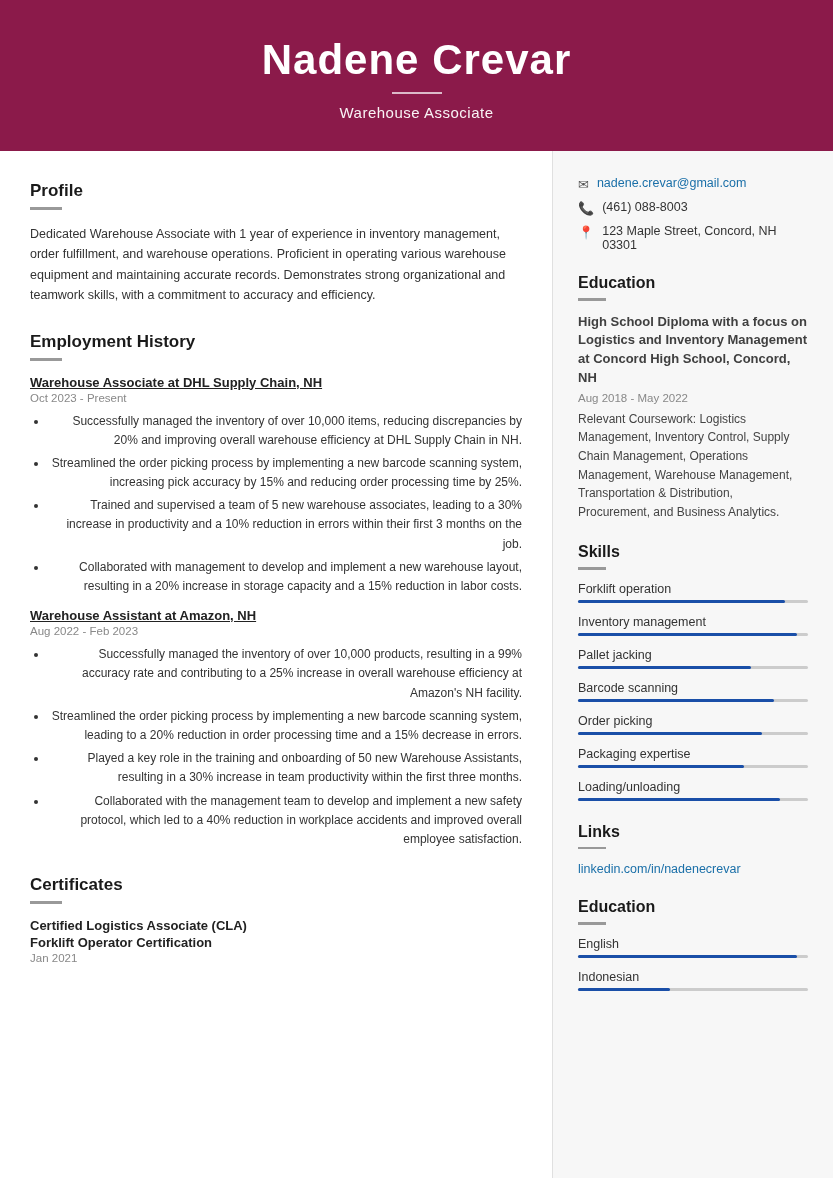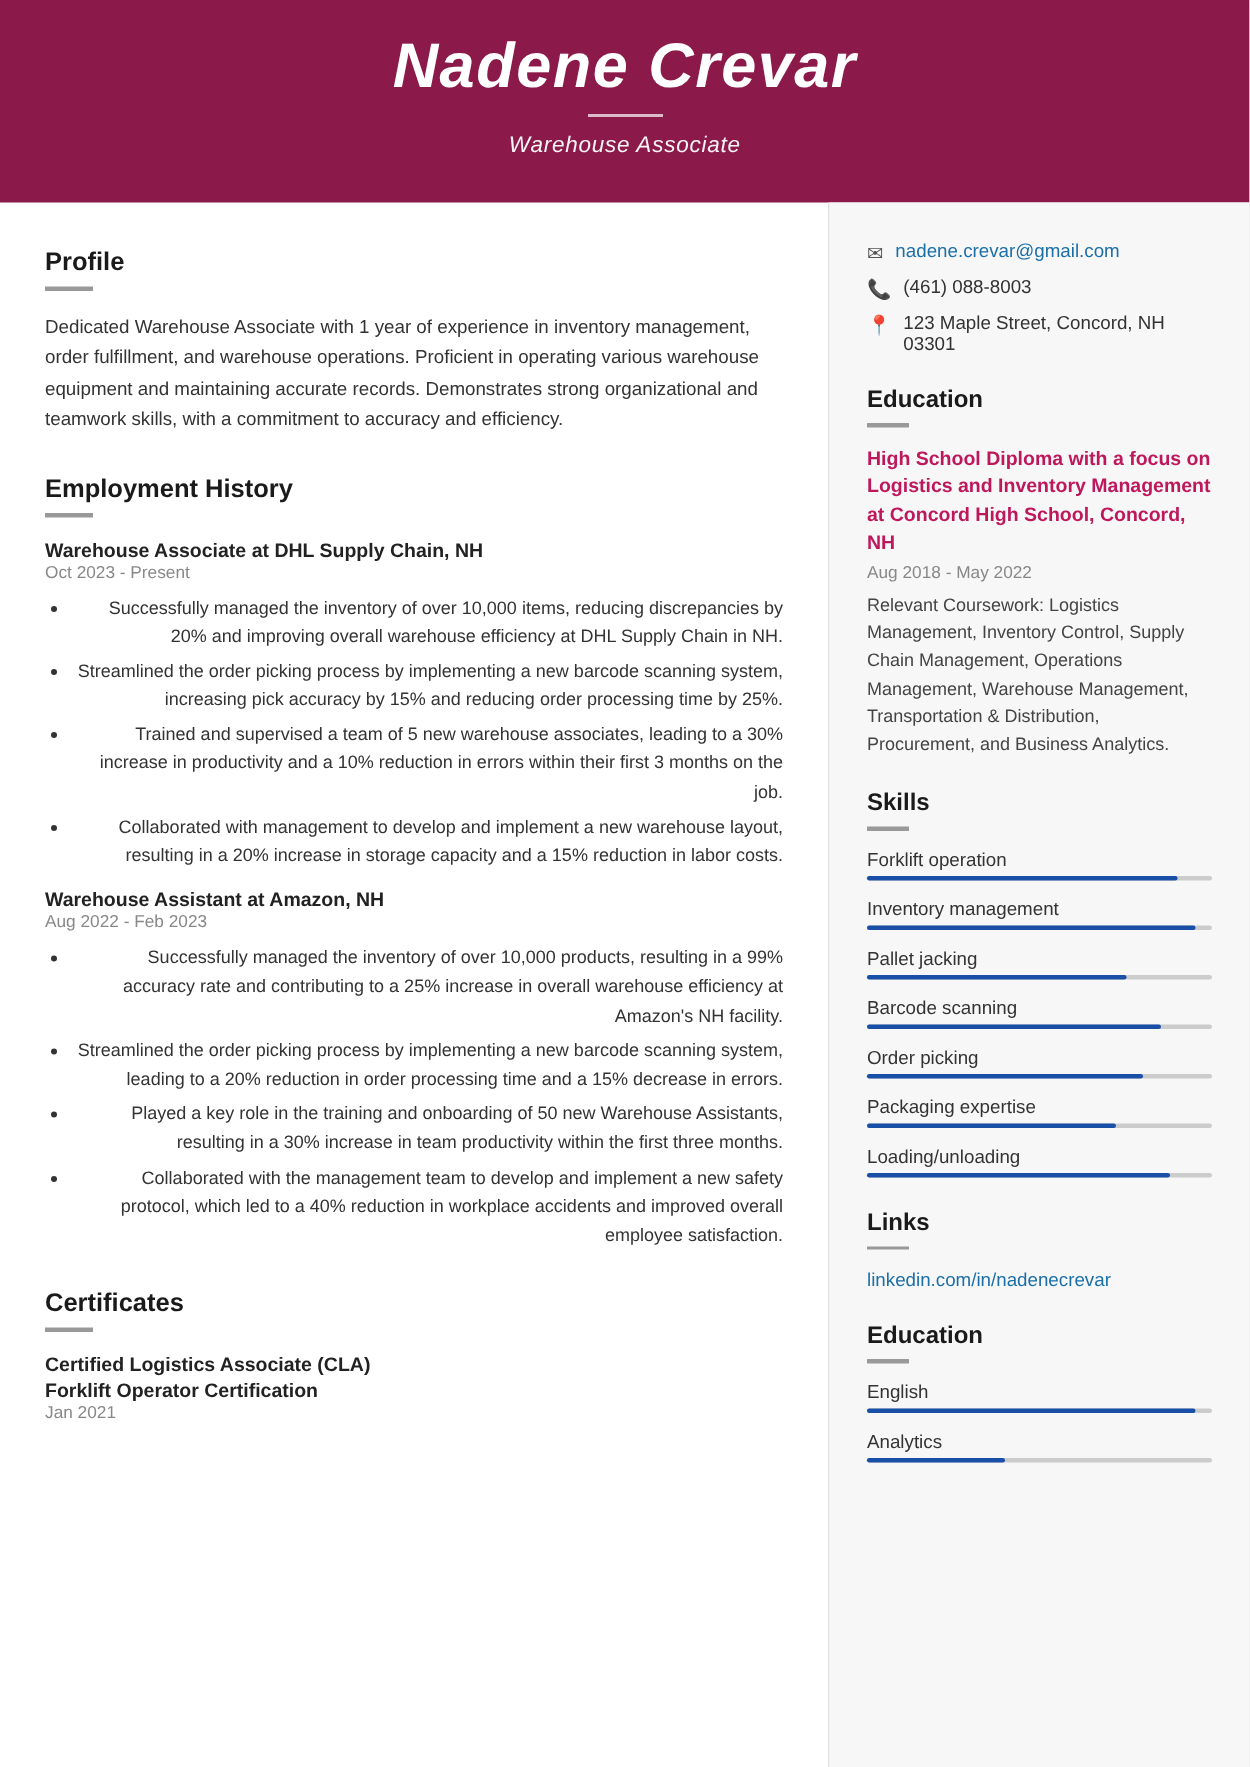--- a/index.html
+++ b/index.html
@@ -17,22 +17,21 @@
     .resume {
       width: 833px;
       background: #fff;
       box-shadow: 0 2px 10px rgba(0,0,0,0.2);
     }
     
     .header {
       background: #8b1a4a;
       color: #fff;
       text-align: center;
-      padding: 20px 40px 30px;
-      font-style: italic;
+      padding: 36px 40px 30px;
     }
     .header-name {
       font-size: 42px;
       font-weight: bold;
       letter-spacing: 1px;
       margin-bottom: 8px;
     }
     .header-divider {
       width: 50px;
       height: 2px;
@@ -84,20 +83,21 @@
     .profile-text {
       font-size: 12.5px;
       line-height: 1.65;
       color: #333;
     }
     
     .job-title {
       font-size: 13px;
       font-weight: bold;
       margin-bottom: 2px;
+      text-decoration: underline;
     }
     .job-dates {
       font-size: 11.5px;
       color: #888;
       margin-bottom: 8px;
     }
     .job-bullets {
       list-style: disc;
       padding-left: 18px;
       margin-bottom: 12px;
@@ -138,21 +138,21 @@
     .contact-email {
       color: #1a6fa8;
       text-decoration: none;
     }
     
     .edu-degree {
       font-size: 13px;
       font-weight: bold;
       line-height: 1.45;
       margin-bottom: 4px;
-      color: #be185d;
+      color: #404040;
     }
     .edu-dates {
       font-size: 11.5px;
       color: #888;
       margin-bottom: 6px;
     }
     .edu-text {
       font-size: 12px;
       line-height: 1.55;
       color: #444;
@@ -366,21 +366,21 @@
         <div class="right-section-title">Education</div>
         <div class="right-section-divider"></div>
         <div id="languages-container">
             <div class="lang-item">
       <div class="lang-label">English</div>
       <div class="lang-bar-bg">
         <div class="lang-bar-fill" style="width:95%"></div>
       </div>
     </div>
             <div class="lang-item">
-      <div class="lang-label">Analytics</div>
+      <div class="lang-label">Indonesian</div>
       <div class="lang-bar-bg">
         <div class="lang-bar-fill" style="width:40%"></div>
       </div>
     </div>
           </div>
       </div>
 
     </div>
   </div>
 </div>

